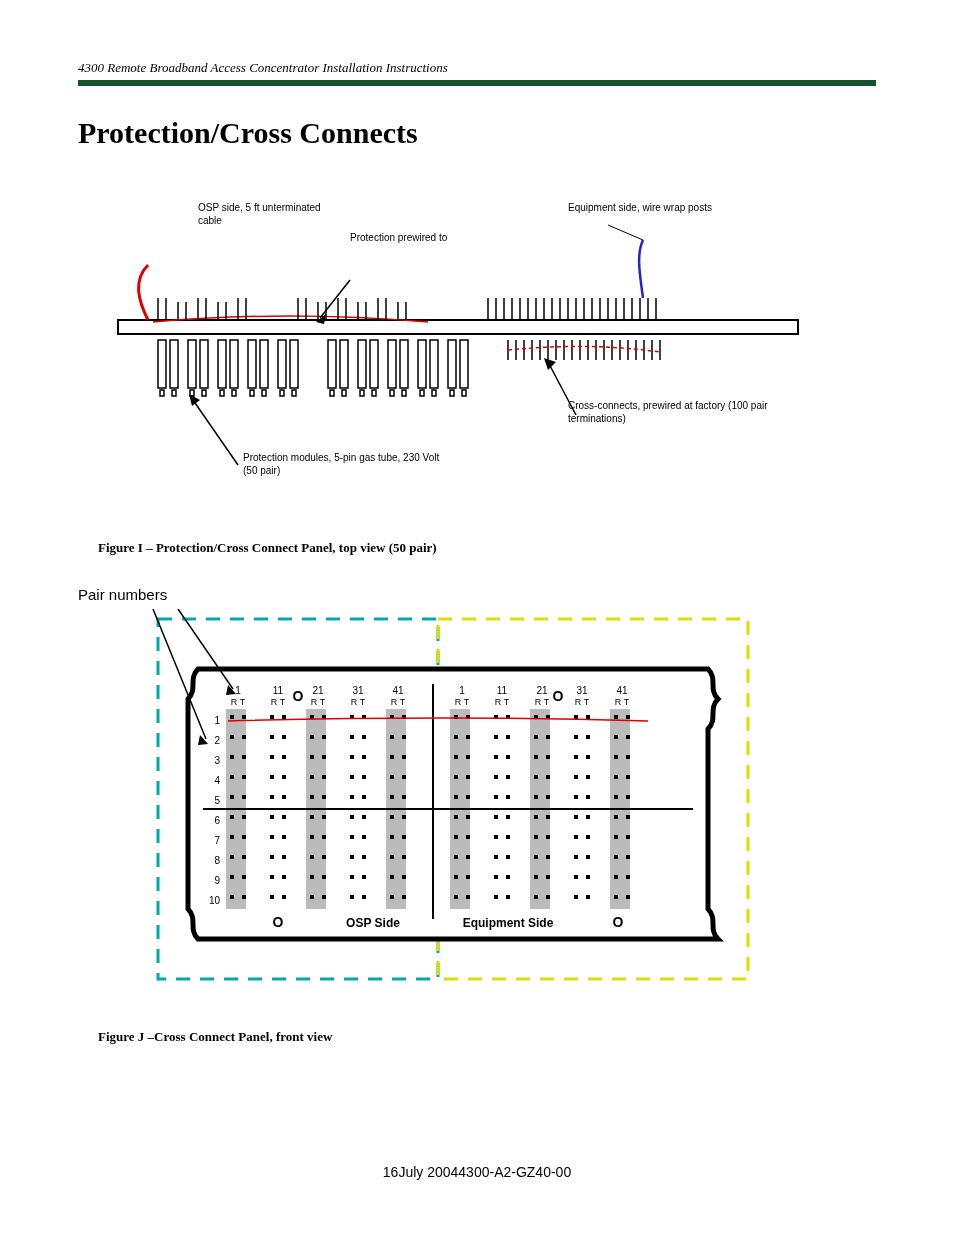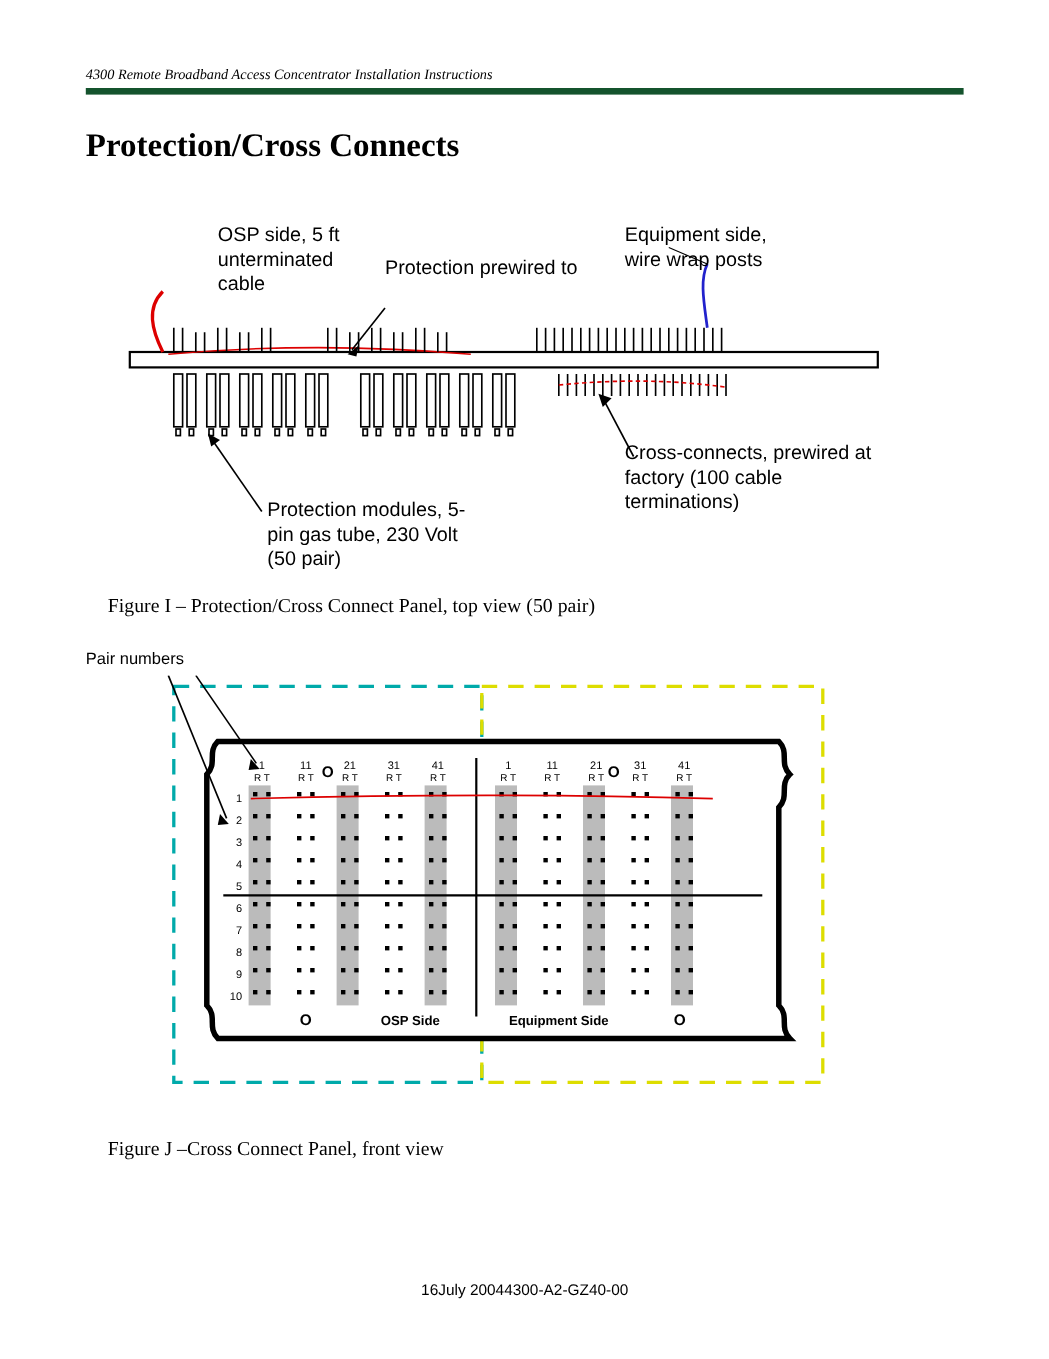--- a/index.html
+++ b/index.html
@@ -26,26 +26,26 @@
     font-size: 30px;
     font-weight: bold;
     margin: 18px 0 40px 0;
   }
   .figure-area {
     position: relative;
     width: 780px;
     height: 330px;
     margin-left: 10px;
     font-family: Arial, sans-serif;
-    font-size: 18px;
+    font-size: 10px;
   }
   .label-box { position: absolute; line-height: 1.25; }
   .caption {
-    font-size: 18px;
-    font-weight: normal;
+    font-size: 13px;
+    font-weight: bold;
     margin: 20px 0 30px 20px;
   }
   .pair-label {
     font-family: Arial, sans-serif;
     font-size: 15px;
     margin-left: 0;
     margin-bottom: 6px;
   }
   .figj-area {
     position: relative;
@@ -221,21 +221,21 @@
       </g>
 
       <line x1="150" y1="275" x2="105" y2="210" stroke="#000" stroke-width="1.5"></line>
       <polygon points="101,204 112,210 104,216" fill="#000"></polygon>
     </svg>
 
     <div class="label-box" style="left:110px; top:12px; width:140px">OSP side, 5 ft unterminated cable</div>
     <div class="label-box" style="left:262px; top:42px; width:200px">Protection prewired to</div>
     <div class="label-box" style="left:480px; top:12px; width:160px">Equipment side, wire wrap posts</div>
     <div class="label-box" style="left:155px; top:262px; width:200px">Protection modules, 5-pin gas tube, 230 Volt (50 pair)</div>
-    <div class="label-box" style="left:480px; top:210px; width:230px">Cross-connects, prewired at factory (100 cable terminations)</div>
+    <div class="label-box" style="left:480px; top:210px; width:230px">Cross-connects, prewired at factory (100 pair terminations)</div>
   </div>
 
   <div class="caption">Figure I – Protection/Cross Connect Panel, top view (50 pair)</div>
 
   <div class="pair-label">Pair numbers</div>
 
   <div class="figj-area">
     <svg width="660" height="380" viewBox="0 0 660 380">
 
       <rect x="10" y="10" width="280" height="360" fill="none" stroke="#0aa" stroke-width="3" stroke-dasharray="14 10"></rect>

